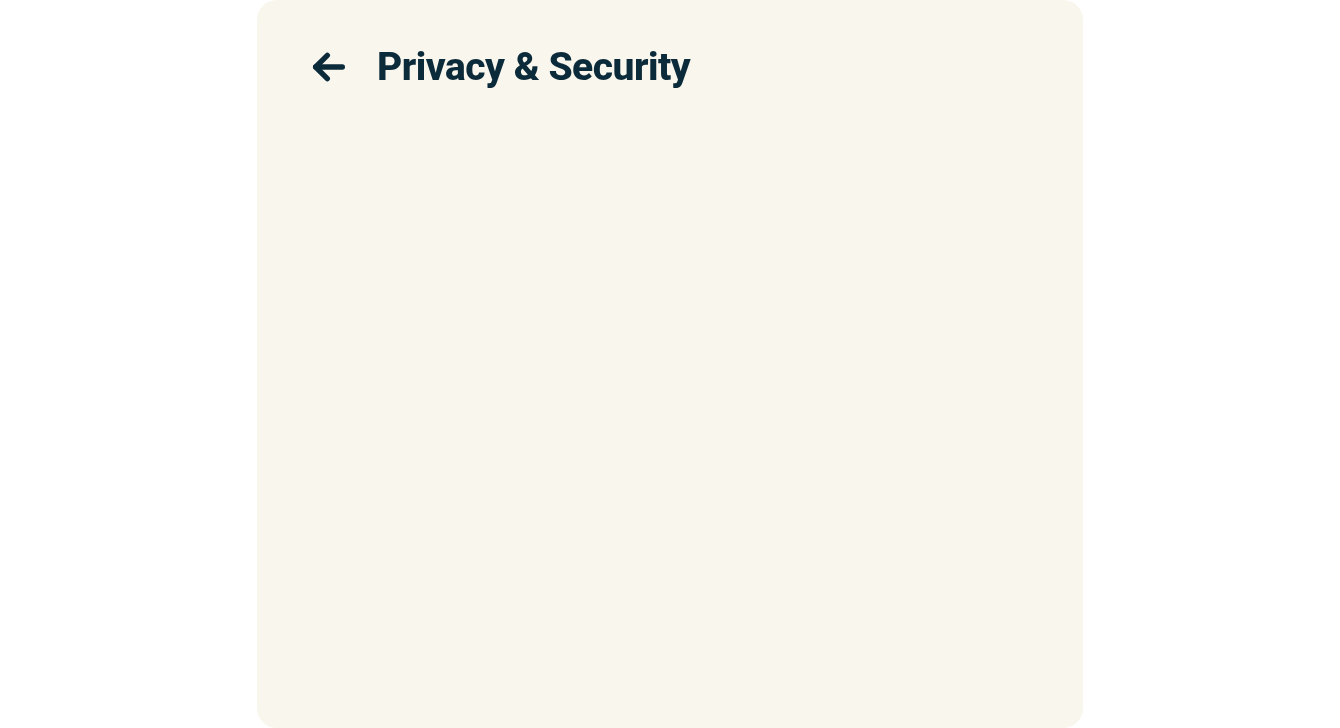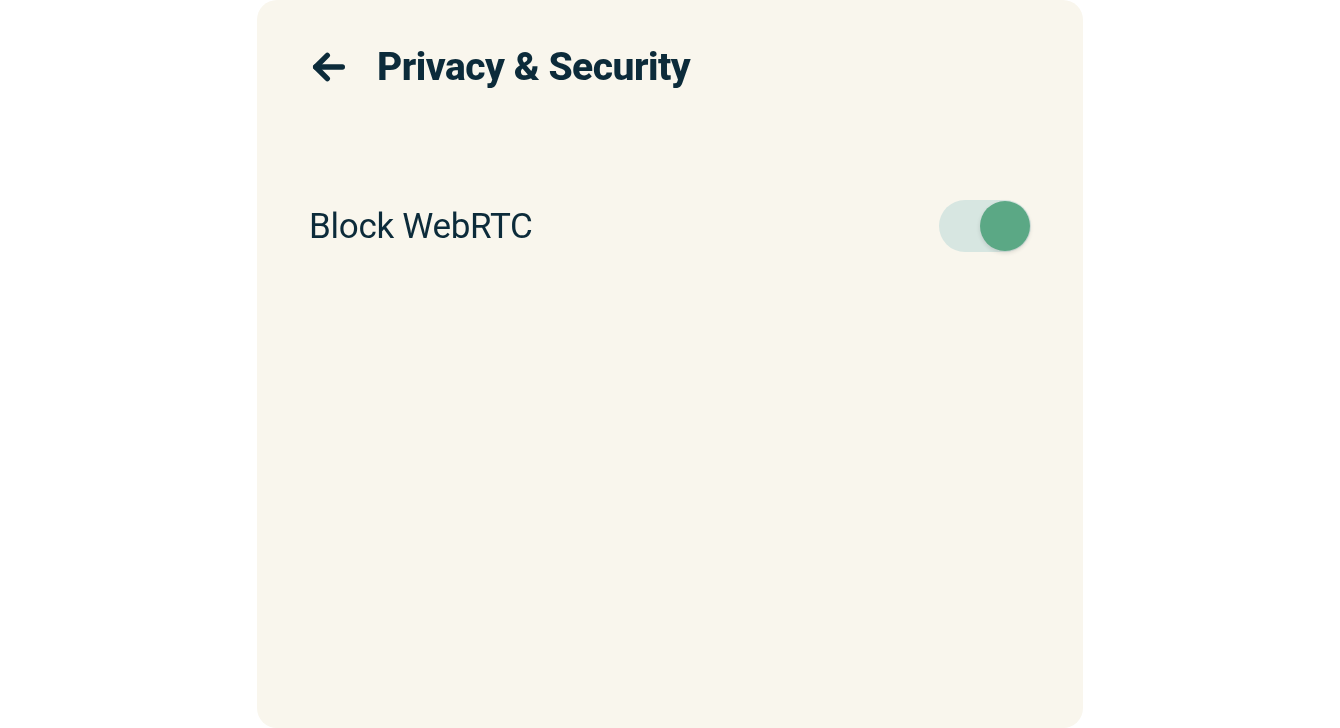--- a/index.html
+++ b/index.html
@@ -123,22 +123,15 @@
       <svg viewBox="0 0 24 24">
         <line x1="20" y1="12" x2="4" y2="12"></line>
         <polyline points="11 5 4 12 11 19"></polyline>
       </svg>
     </div>
     <h1 class="page-title">Privacy &amp; Security</h1>
   </div>
 
 
   <div class="setting-block">
-    <div class="setting-row">
-      <div class="setting-title">Block WebRTC</div>
-      <div class="toggle">
-        <div class="toggle-track"></div>
-        <div class="toggle-knob"></div>
-      </div>
-    </div>
   </div>
 
 </div>
 
 </body></html>

